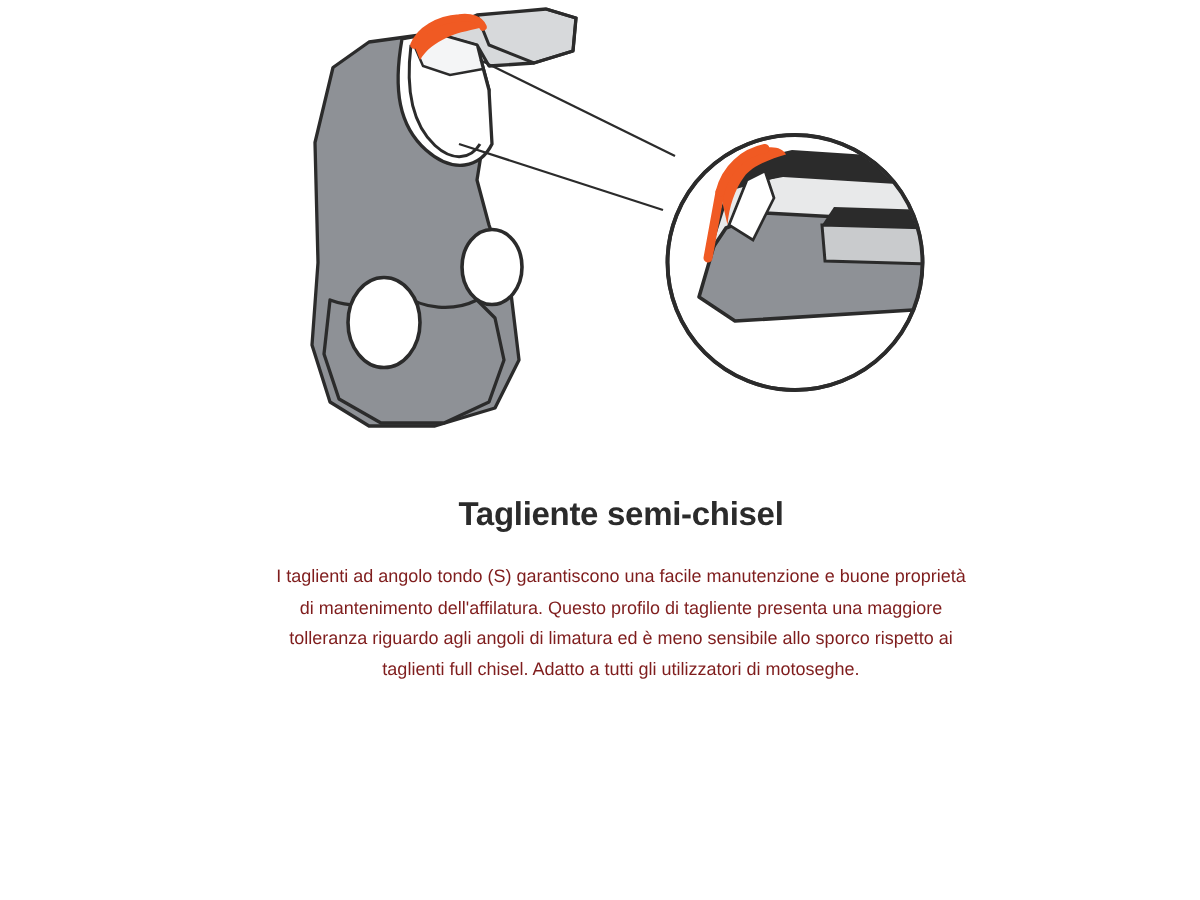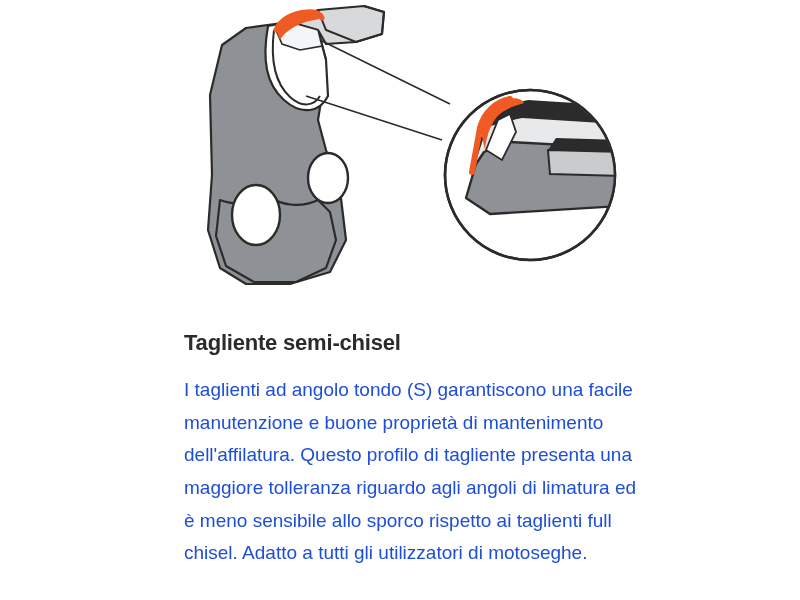--- a/index.html
+++ b/index.html
@@ -9,20 +9,21 @@
     height: 600px;
     background: #ffffff;
     font-family: "Liberation Sans", sans-serif;
   }
   .page {
     position: relative;
     width: 800px;
     height: 584px;
     background: #ffffff;
     overflow: hidden;
+    text-align: center;
   }
   .illustration {
     position: absolute;
     left: 150px;
     top: 0;
     width: 500px;
     height: 320px;
   }
   .illustration svg {
     display: block;
@@ -37,23 +38,23 @@
   }
   .heading {
     font-size: 22px;
     font-weight: bold;
     color: #2b2b2b;
     letter-spacing: -0.2px;
     margin: 0 0 18px 0;
     font-family: "Liberation Sans", sans-serif;
   }
   .body-text {
-    font-size: 19px;
+    font-size: 12px;
     line-height: 1.72;
-    color: #1d4ed8;
+    color: #7f1d1d;
     margin: 0;
     font-family: "Liberation Sans", sans-serif;
   }
 </style>
 </head>
 <body>
 
 <div class="page">
 
   <div class="illustration">

